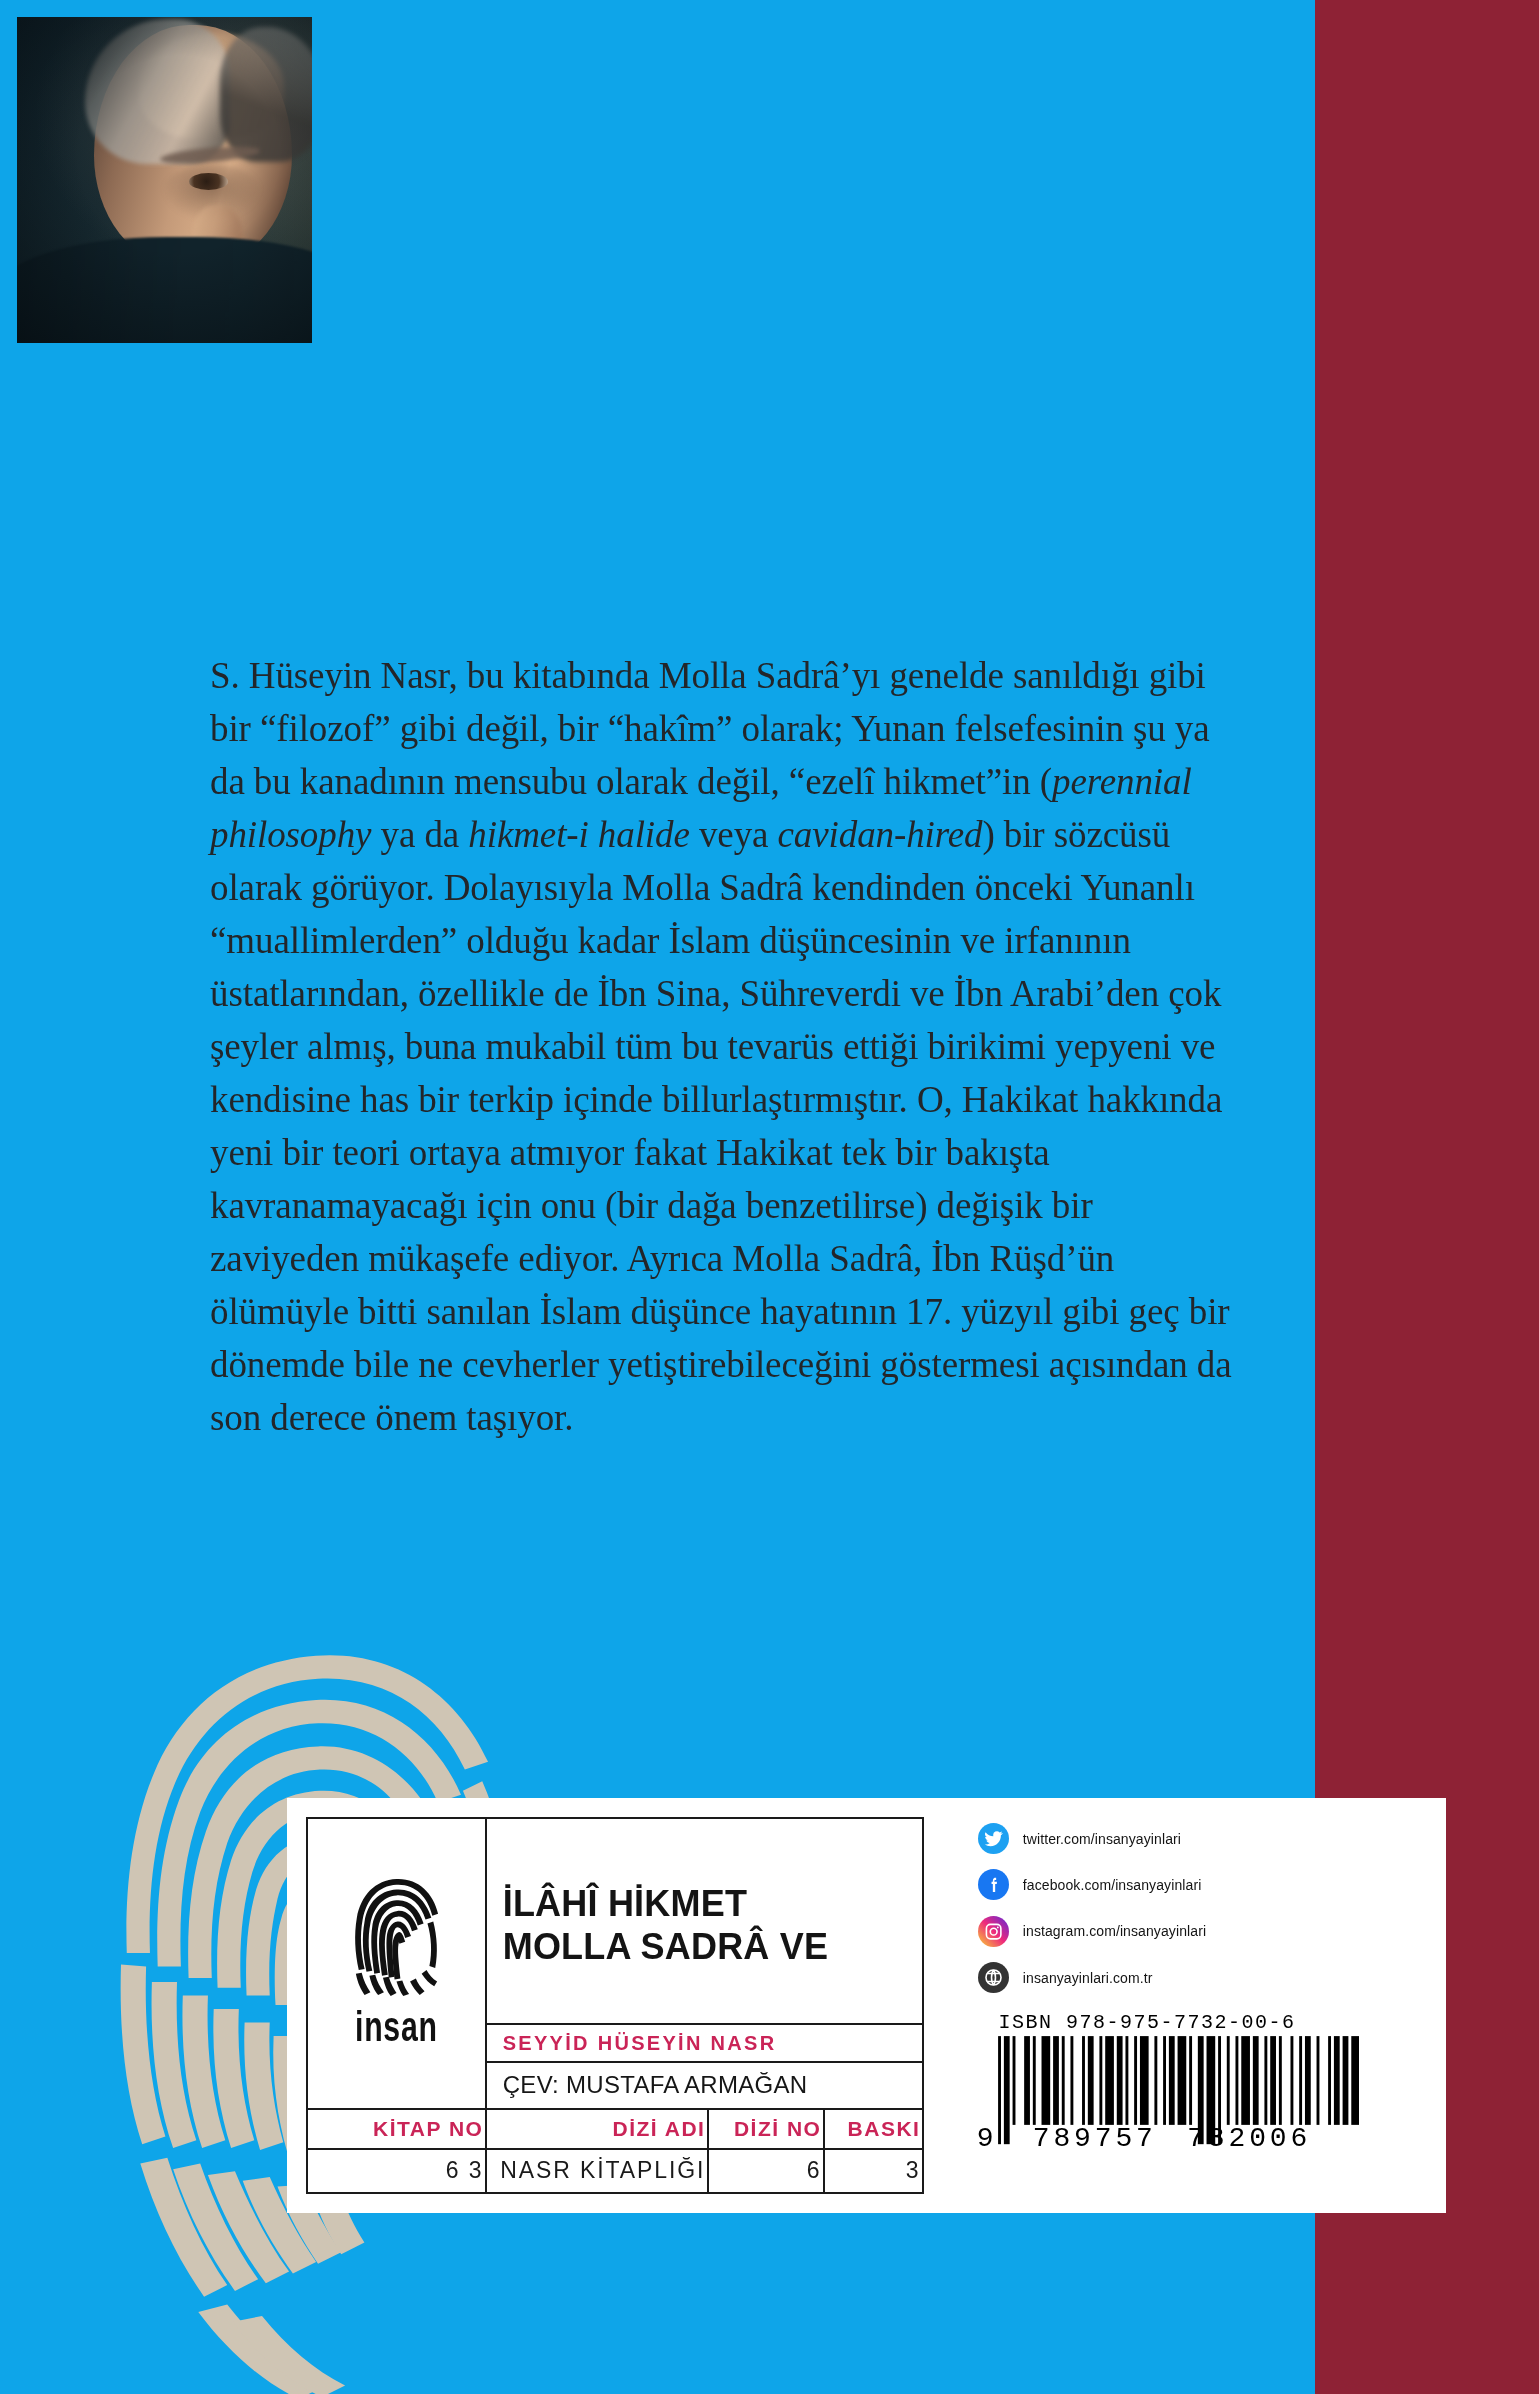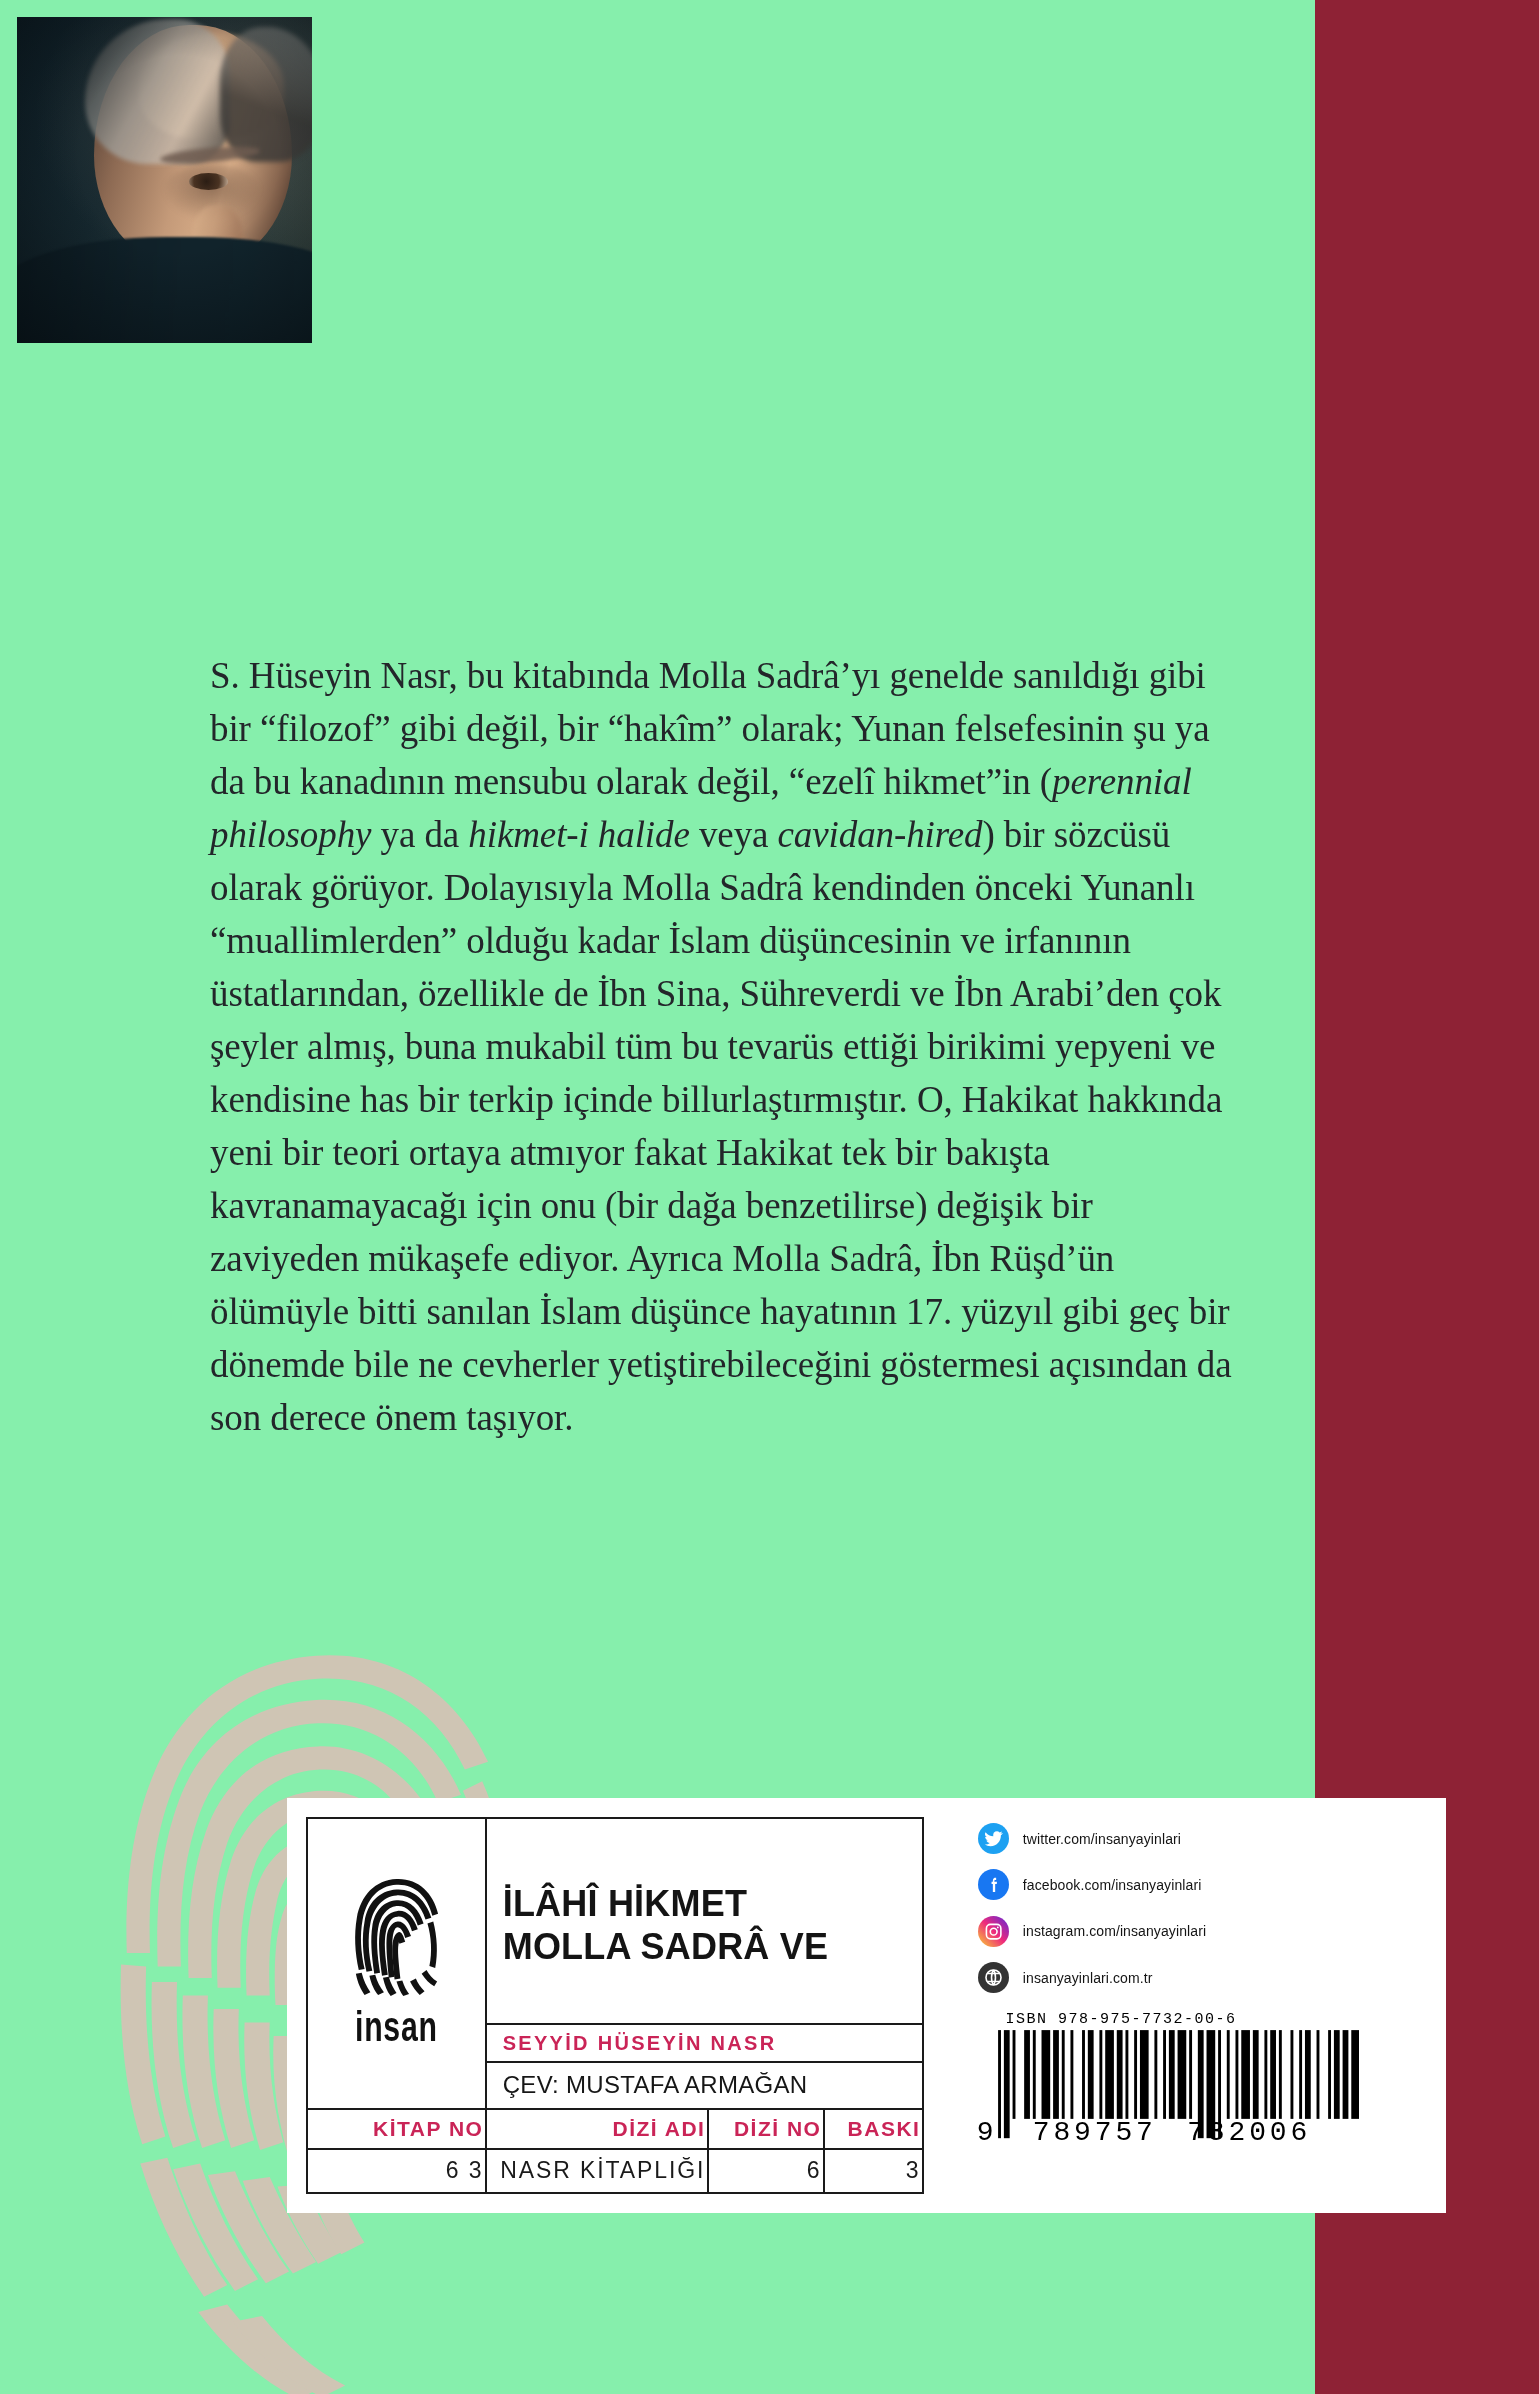--- a/index.html
+++ b/index.html
@@ -10,21 +10,21 @@
   body {
     width: 1539px;
     height: 2394px;
     font-family: "Liberation Sans", sans-serif;
     overflow: hidden;
   }
   .page {
     position: relative;
     width: 1539px;
     height: 2394px;
-    background: #86efac;
+    background: #0ea5e9;
     overflow: hidden;
   }
 
   
   .spine {
     position: absolute;
     top: 0; right: 0;
     width: 224px;
     height: 2394px;
     background: #8e2235;
@@ -331,24 +331,24 @@
     font-size: 14px;
     color: #141414;
     letter-spacing: 0.1px;
   }
   .barcode-wrap {
     margin-top: 17.4px;
     margin-left: -5.8px;
   }
   .isbn-text {
     font-family: "Liberation Mono", "DejaVu Sans Mono", monospace;
-    font-size: 15px;
+    font-size: 20px;
     letter-spacing: 1.5px;
     color: #000;
-    margin-left: 33px;
+    margin-left: 26px;
     margin-bottom: 1.9px;
   }
 </style>
 </head>
 <body>
 
 <div class="page">
 
   <div class="spine"></div>
 

